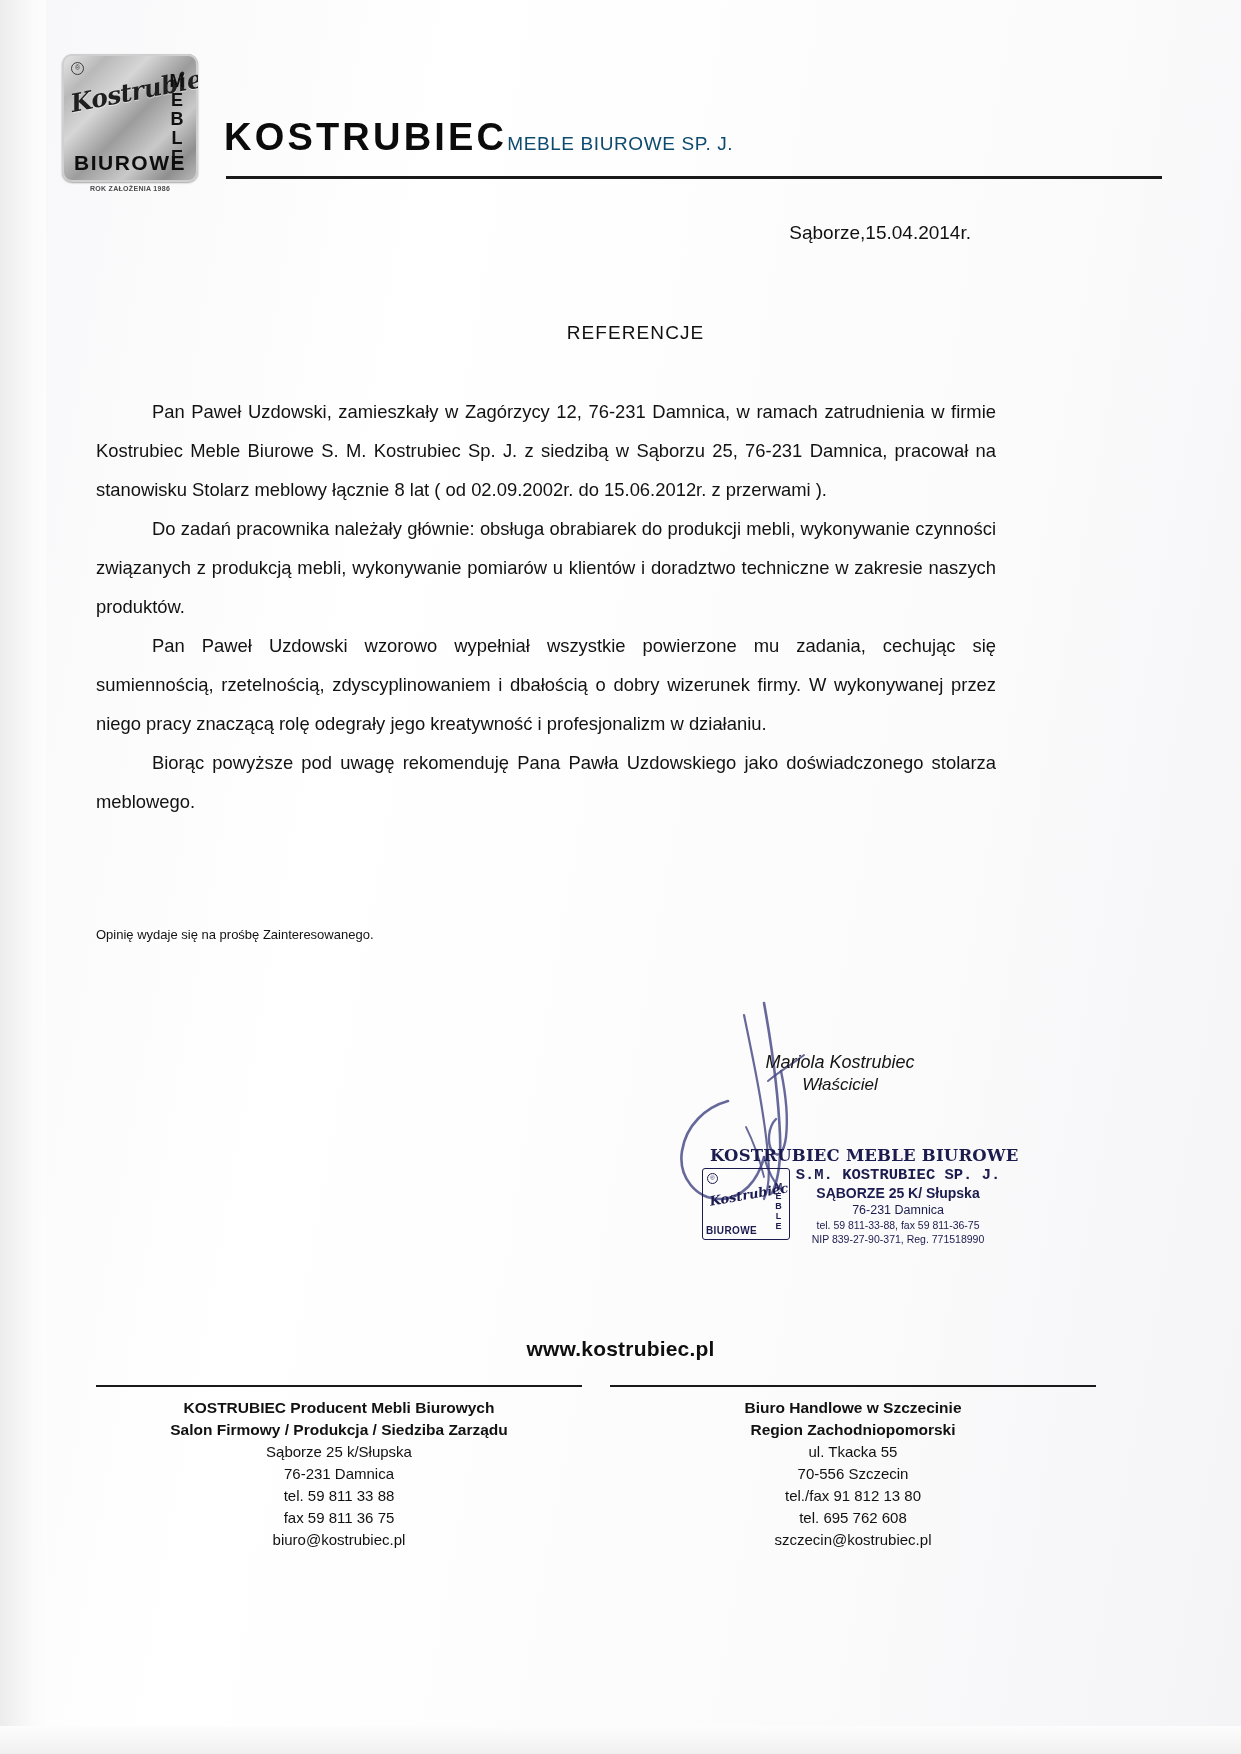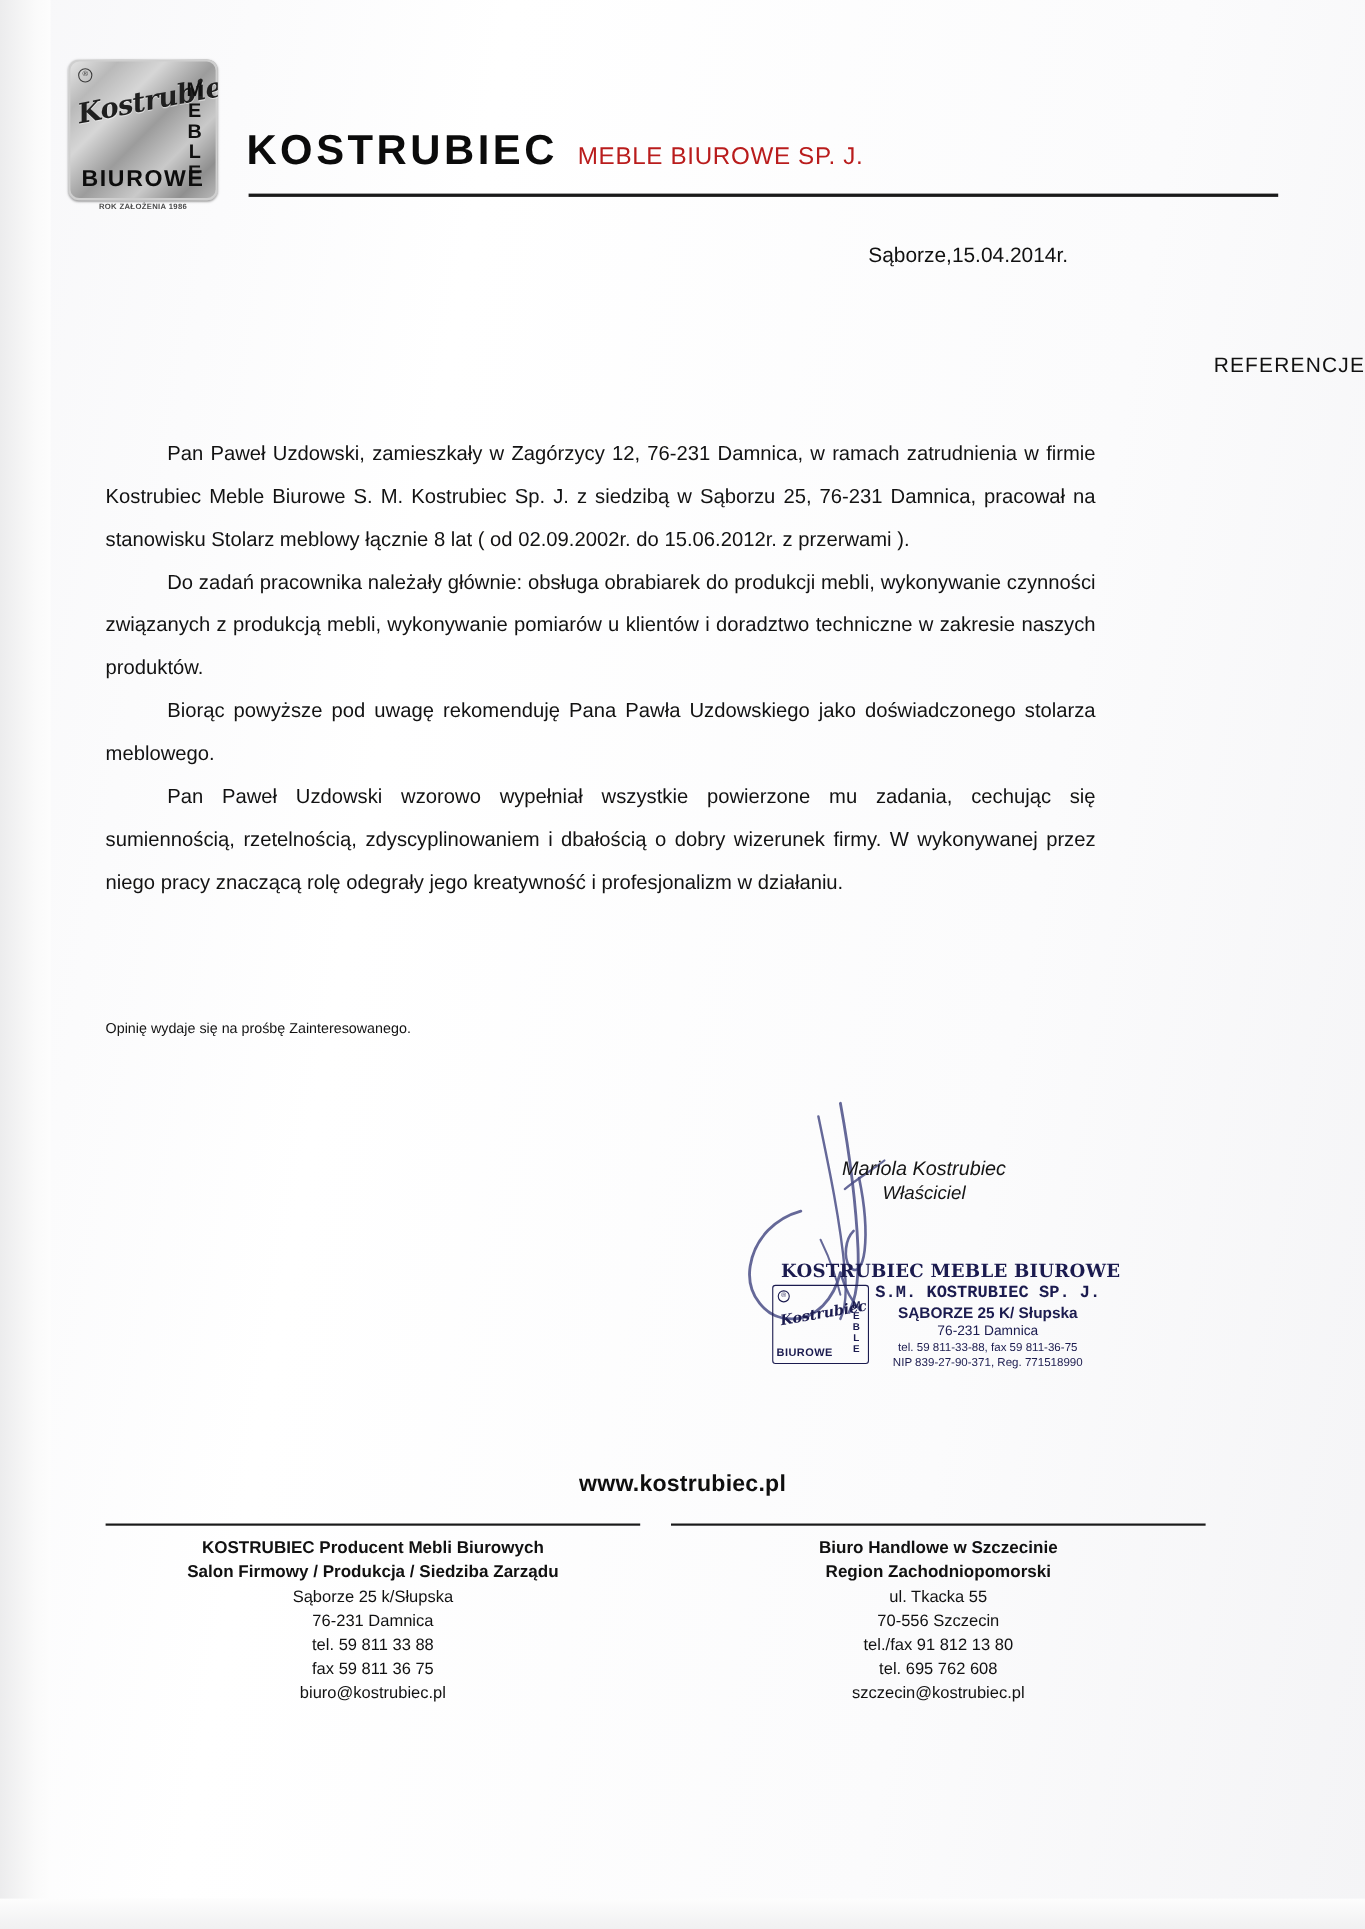--- a/index.html
+++ b/index.html
@@ -127,24 +127,23 @@
     top: 62px;
     white-space: nowrap;
   }
   .brand-main {
     font-size: 38px;
     font-weight: bold;
     letter-spacing: 3.2px;
     color: #0b0b0b;
   }
   .brand-sub {
-    font-size: 22px;
+    font-size: 19px;
     letter-spacing: .6px;
-    color: #b91c1c;
-    margin-left: 18px;
+    color: #0c4a6e;
   }
   .rule {
     position: absolute;
     left: 164px;
     top: 122px;
     width: 936px;
     height: 3px;
     background: #1a1a1a;
   }
 
@@ -157,21 +156,21 @@
     color: #111;
     white-space: nowrap;
   }
 
   
   .doc-title {
     position: absolute;
     left: 0;
     right: 0;
     top: 322px;
-    text-align: right;
+    text-align: center;
     font-size: 19px;
     letter-spacing: 1.1px;
     color: #111;
     padding-left: 30px;
   }
 
   
   .body-text {
     position: absolute;
     left: 96px;
@@ -386,22 +385,22 @@
     <div class="rule"></div>
   </div>
 
   <div class="dateline">Sąborze,15.04.2014r.</div>
 
   <div class="doc-title">REFERENCJE</div>
 
   <div class="body-text">
     <p>Pan Paweł Uzdowski, zamieszkały w Zagórzycy 12, 76-231 Damnica, w ramach zatrudnienia w firmie  Kostrubiec Meble Biurowe S. M. Kostrubiec Sp. J. z siedzibą w Sąborzu 25, 76-231 Damnica, pracował na stanowisku Stolarz meblowy łącznie 8 lat ( od 02.09.2002r. do 15.06.2012r.  z przerwami ).</p>
     <p>Do zadań pracownika należały głównie: obsługa obrabiarek do produkcji mebli, wykonywanie czynności związanych z produkcją mebli, wykonywanie pomiarów u klientów i doradztwo techniczne w zakresie naszych produktów.</p>
+    <p>Pan Paweł Uzdowski wzorowo wypełniał wszystkie powierzone mu zadania, cechując się sumiennością, rzetelnością, zdyscyplinowaniem i dbałością o dobry wizerunek firmy. W wykonywanej przez niego pracy znaczącą rolę odegrały jego kreatywność i profesjonalizm w działaniu.</p>
     <p>Biorąc powyższe pod uwagę rekomenduję Pana Pawła Uzdowskiego jako doświadczonego stolarza meblowego.</p>
-    <p>Pan Paweł Uzdowski wzorowo wypełniał wszystkie powierzone mu zadania, cechując się sumiennością, rzetelnością, zdyscyplinowaniem i dbałością o dobry wizerunek firmy. W wykonywanej przez niego pracy znaczącą rolę odegrały jego kreatywność i profesjonalizm w działaniu.</p>
   </div>
 
   <div class="closing">Opinię wydaje się na prośbę Zainteresowanego.</div>
 
   <svg class="signature-svg" viewBox="0 0 240 240">
     <g fill="none" stroke="#4a4e86" stroke-opacity="0.85" stroke-linecap="round" stroke-linejoin="round">
       <path d="M96 18 C104 62, 110 104, 112 150 C113 176, 110 196, 104 208" stroke-width="2.6"></path>
       <path d="M76 30 C86 78, 96 126, 100 170 C102 192, 100 206, 96 214" stroke-width="2.2"></path>
       <path d="M113 86 C118 110, 120 134, 118 152 C116 168, 110 174, 104 166 C99 158, 100 142, 108 134" stroke-width="2.4"></path>
       <path d="M100 96 C112 86, 126 78, 136 70" stroke-width="2.0"></path>

